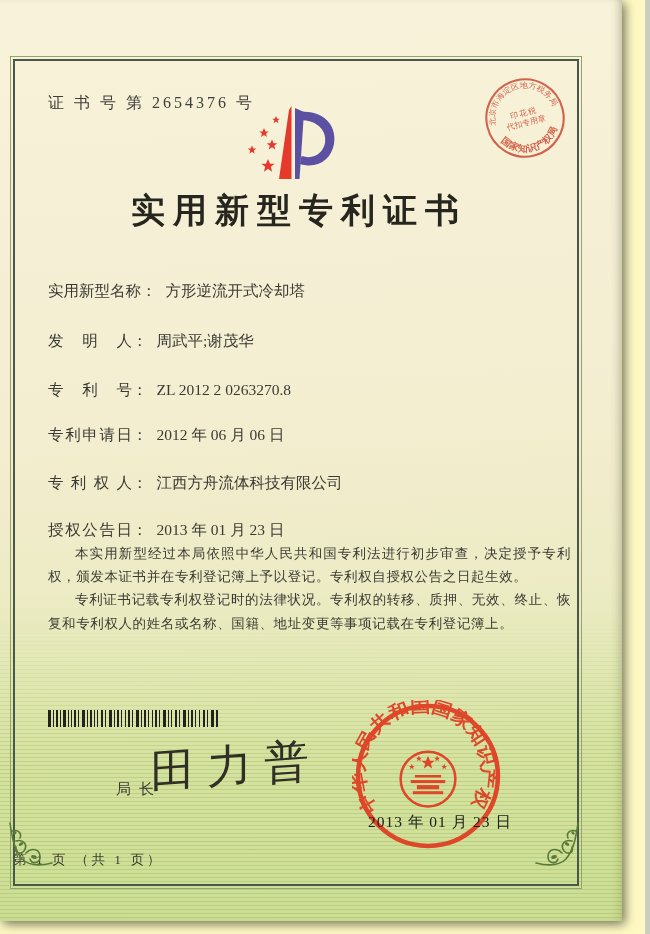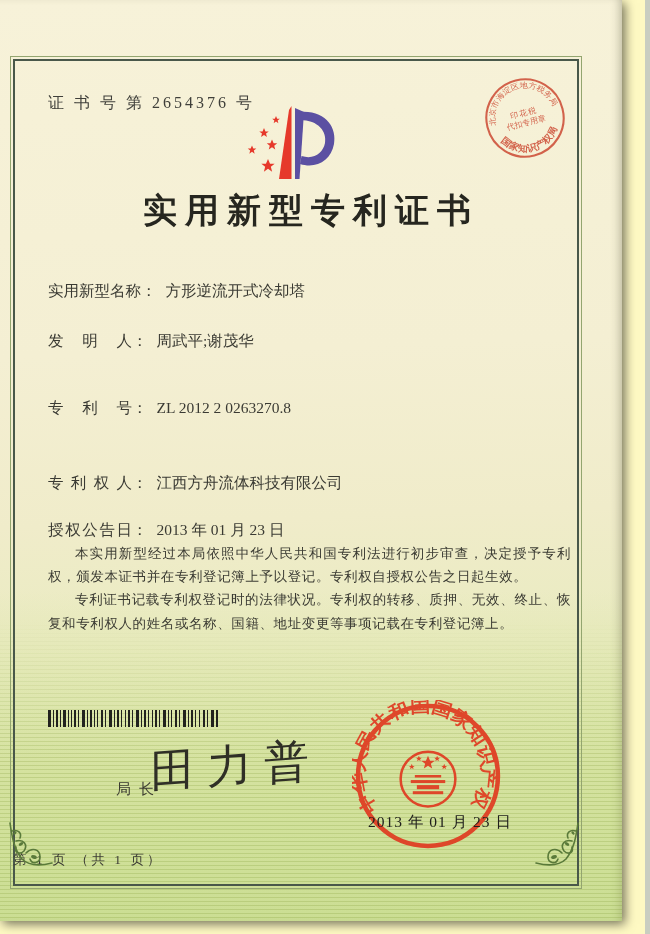--- a/index.html
+++ b/index.html
@@ -13,23 +13,23 @@
          border:2px solid #49584a;outline:1px solid #93a56f;outline-offset:2px;}
   .tint{position:absolute;left:0;right:0;bottom:0;height:330px;pointer-events:none;
         background:linear-gradient(to bottom,rgba(186,212,110,0),rgba(186,212,110,.30) 55%,rgba(178,208,102,.42));}
   .guilloche{position:absolute;left:0;right:0;bottom:0;height:300px;pointer-events:none;
         background:repeating-linear-gradient(to bottom,rgba(110,140,30,.20) 0 1px,rgba(255,255,255,0) 1px 4px);
         -webkit-mask-image:linear-gradient(to bottom,transparent,#000 45%);
         mask-image:linear-gradient(to bottom,transparent,#000 45%);}
   .certno{position:absolute;left:48px;top:93px;font-size:16px;letter-spacing:3px;color:#3f3f3a;}
   .logo{position:absolute;left:234px;top:90px;width:112px;height:100px;}
   .title{position:absolute;left:13px;top:188px;width:562px;text-align:center;
-         font-size:34px;font-weight:bold;letter-spacing:8px;padding-left:10px;box-sizing:border-box;color:#26261f;margin-left:12px;}
+         font-size:34px;font-weight:bold;letter-spacing:8px;padding-left:10px;box-sizing:border-box;color:#26261f;}
   .frow{position:absolute;left:48px;font-size:15.5px;color:#3a3a33;white-space:nowrap;}
-  .frow.r0{top:281px}.frow.r1{top:331px}.frow.r2{top:398px}
+  .frow.r0{top:281px}.frow.r1{top:331px}.frow.r2{top:380px}
   .frow.r3{top:425px}.frow.r4{top:473px}.frow.r5{top:520px}
   .flabel{display:inline-block;min-width:84px;text-align:justify;text-align-last:justify;}
   .fcolon{margin-right:9px;}
   .paras{position:absolute;left:48px;top:542px;width:523px;font-size:13.5px;line-height:23.2px;
          letter-spacing:.6px;text-align:justify;color:#3b3b33;}
   .paras p{margin:0;text-indent:2em;}
   .barcode{position:absolute;left:48px;top:710px;width:172px;height:17px;}
   .signer{position:absolute;left:95px;top:780px;font-size:15px;letter-spacing:8px;color:#3a3a30;margin-left:21px;}
   .signature{position:absolute;left:150px;top:736px;font-size:45px;letter-spacing:12px;color:#2f2f26;
              font-family:"DejaVu Sans","Liberation Sans",sans-serif;transform:rotate(-4deg) skewX(-4deg);}
@@ -82,20 +82,23 @@
     <div class="title">实用新型专利证书</div>
 
     <div class="frow r0">
       <span class="flabel">实用新型名称</span><span class="fcolon">：</span><span>方形逆流开式冷却塔</span>
     </div>
     <div class="frow r1">
       <span class="flabel">发 明 人</span><span class="fcolon">：</span><span>周武平;谢茂华</span>
     </div>
     <div class="frow r2">
       <span class="flabel">专 利 号</span><span class="fcolon">：</span><span>ZL 2012 2 0263270.8</span>
+    </div>
+    <div class="frow r3">
+      <span class="flabel">专利申请日</span><span class="fcolon">：</span><span>2012 年 06 月 06 日</span>
     </div>
     <div class="frow r4">
       <span class="flabel">专 利 权 人</span><span class="fcolon">：</span><span>江西方舟流体科技有限公司</span>
     </div>
     <div class="frow r5">
       <span class="flabel">授权公告日</span><span class="fcolon">：</span><span>2013 年 01 月 23 日</span>
     </div>
 
     <div class="paras">
       <p>本实用新型经过本局依照中华人民共和国专利法进行初步审查，决定授予专利权，颁发本证书并在专利登记簿上予以登记。专利权自授权公告之日起生效。</p>

